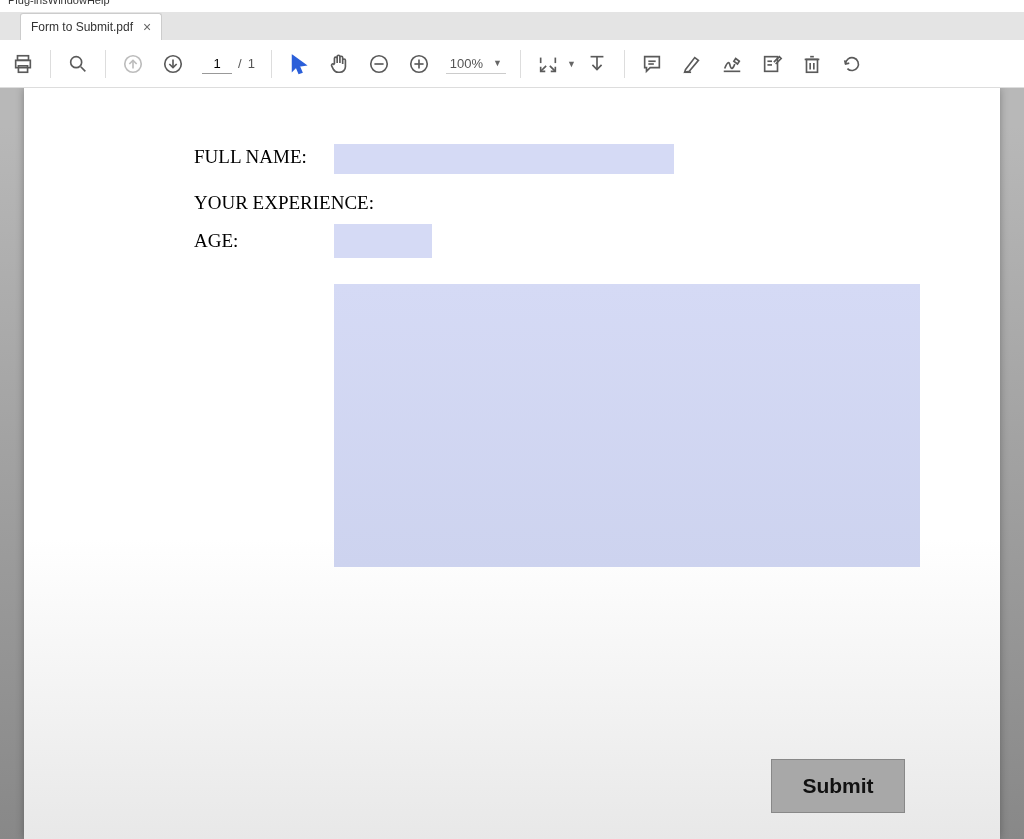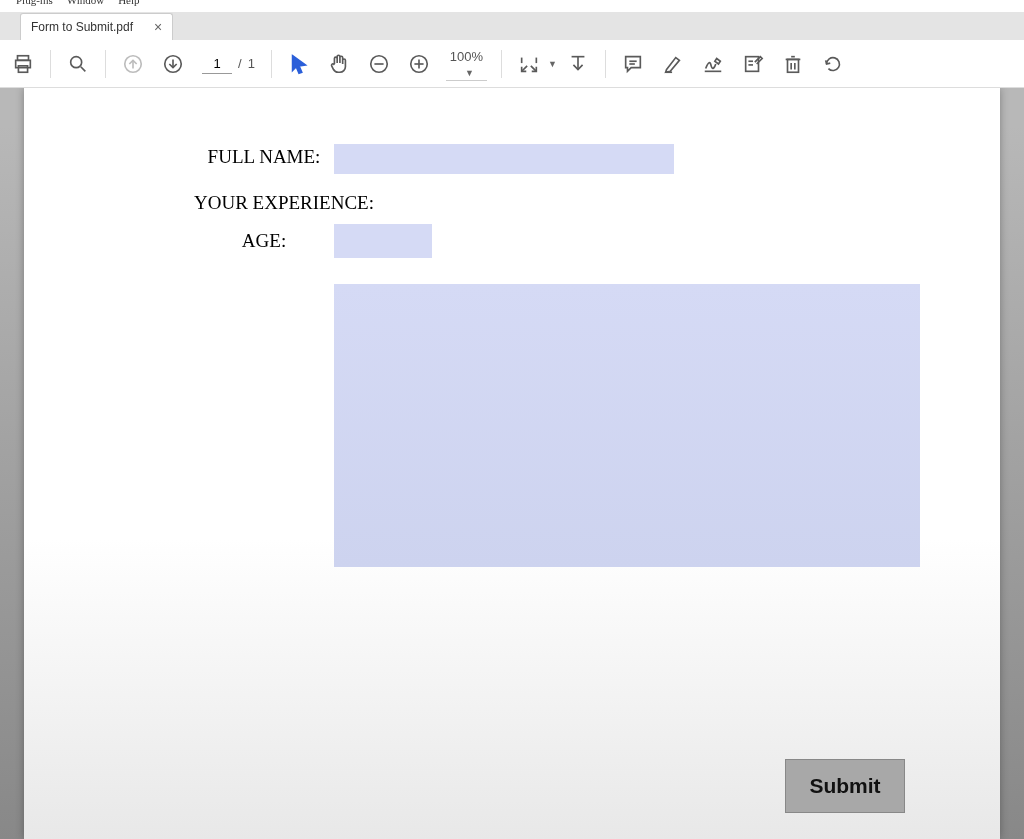--- a/index.html
+++ b/index.html
@@ -12,43 +12,42 @@
       position: relative;
     }
     
     .menubar {
       height: 12px;
       background: #fff;
       font-size: 11px;
       color: #333;
       display: flex;
       align-items: flex-start;
-      padding-left: 16px;
-      gap: 14px;
+      padding-left: 8px;
+      gap: 0;
       overflow: hidden;
-      font-family: Liberation Serif, serif;
     }
     .menubar span { position: relative; top: -6px; }
     
     .tabbar {
       height: 28px;
       background: #e4e4e4;
       display: flex;
       align-items: flex-end;
       padding-left: 20px;
     }
     .tab {
       background: #fff;
       border: 1px solid #ccc;
       border-bottom: none;
       height: 27px;
       padding: 0 10px;
       display: flex;
       align-items: center;
-      gap: 21px;
+      gap: 10px;
       font-size: 12px;
       color: #333;
       border-radius: 3px 3px 0 0;
     }
     .tab-close {
       font-size: 14px;
       color: #666;
       cursor: pointer;
       line-height: 1;
     }
@@ -97,21 +96,20 @@
     }
     .zoom-info {
       display: flex;
       align-items: center;
       font-size: 13px;
       color: #555;
       gap: 4px;
       margin: 0 6px;
       border-bottom: 1px solid #ccc;
       padding: 2px 4px;
-      flex-direction: column;
     }
     .zoom-caret {
       font-size: 9px;
       color: #666;
       margin-left: 6px;
     }
     .fit-caret {
       font-size: 9px;
       color: #666;
       margin-left: -2px;
@@ -139,21 +137,20 @@
       color: #000;
     }
     .form-row {
       display: flex;
       align-items: flex-start;
       margin-bottom: 16px;
     }
     .form-label {
       width: 140px;
       padding-top: 2px;
-      text-align: center;
     }
     .form-field {
       background: #d5daf5;
     }
     .field-name { width: 340px; height: 30px; }
     .field-address { width: 340px; height: 112px; }
     .field-age { width: 98px; height: 34px; margin-top: 10px; }
     .row-age { margin-bottom: 26px; }
     .label-age { padding-top: 16px; }
     .field-exp {
@@ -161,21 +158,21 @@
       height: 283px;
       margin-left: 140px;
       margin-top: 20px;
       background: linear-gradient(to bottom, #d5daf5 0%, #cdd3ef 100%);
     }
     .exp-label { margin-bottom: 0; }
     .submit-btn {
       position: absolute;
       right: 95px;
       bottom: 26px;
-      width: 120px;
+      width: 134px;
       height: 54px;
       background: #a8a8a8;
       border: 1px solid #888;
       font-size: 21px;
       font-weight: bold;
       color: #111;
       display: flex;
       align-items: center;
       justify-content: center;
       cursor: pointer;

